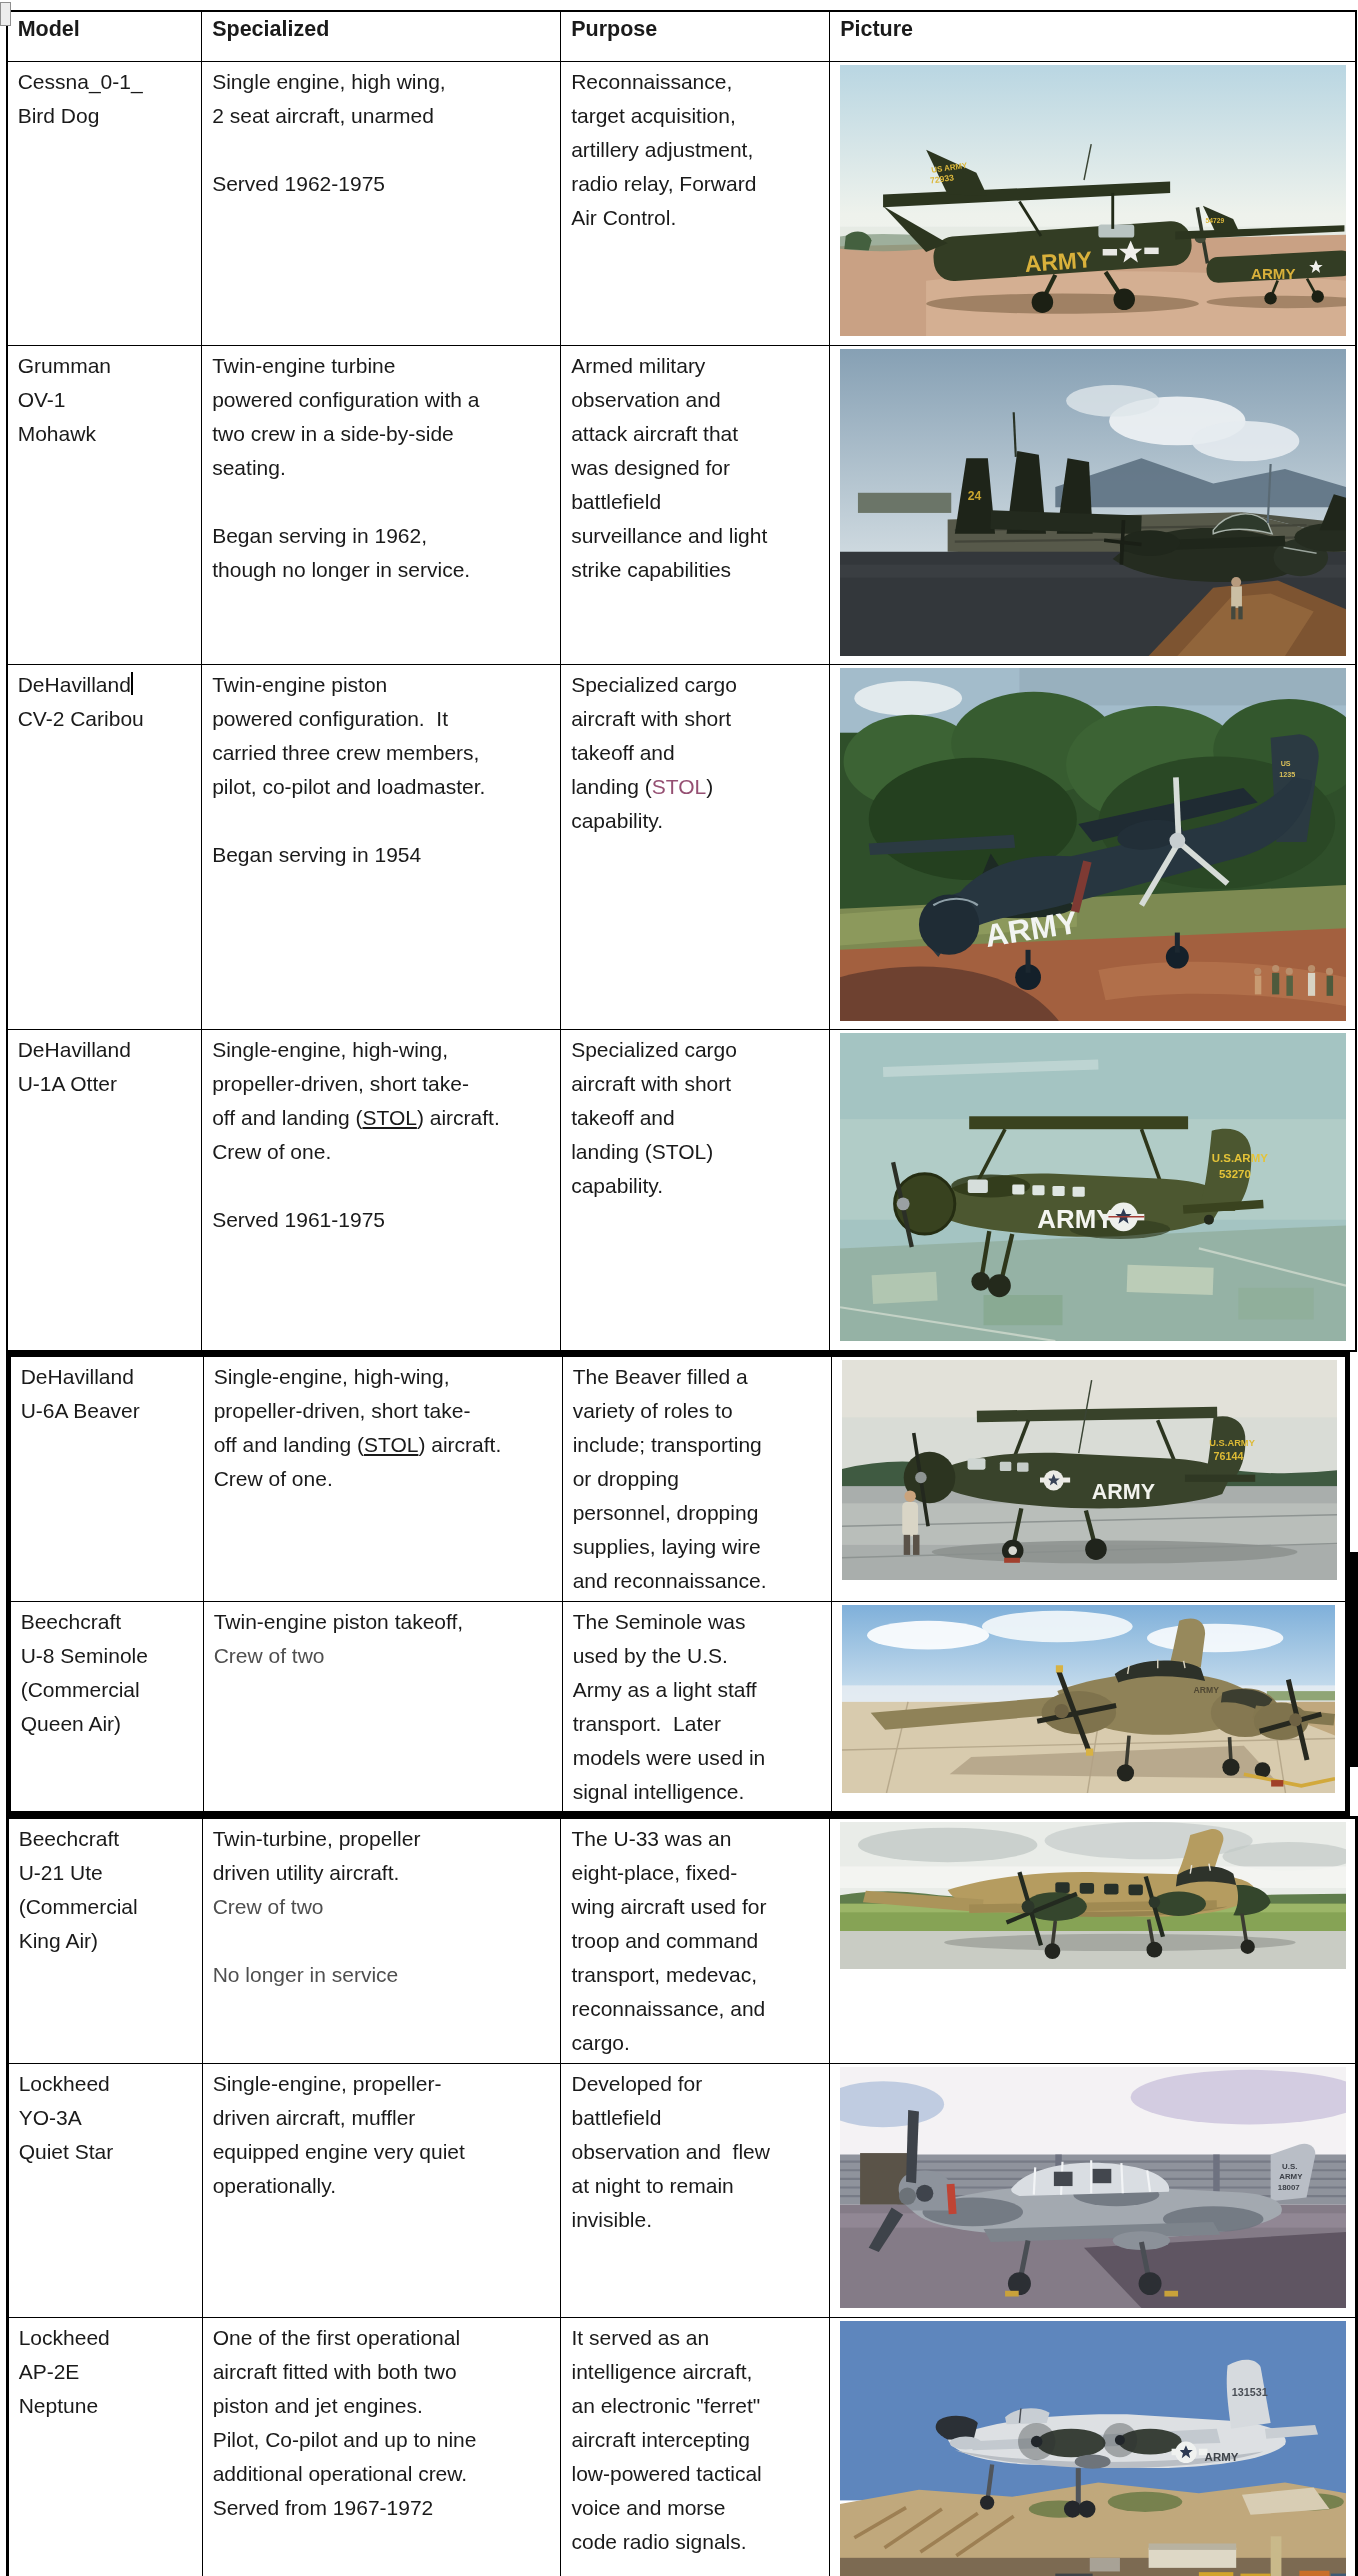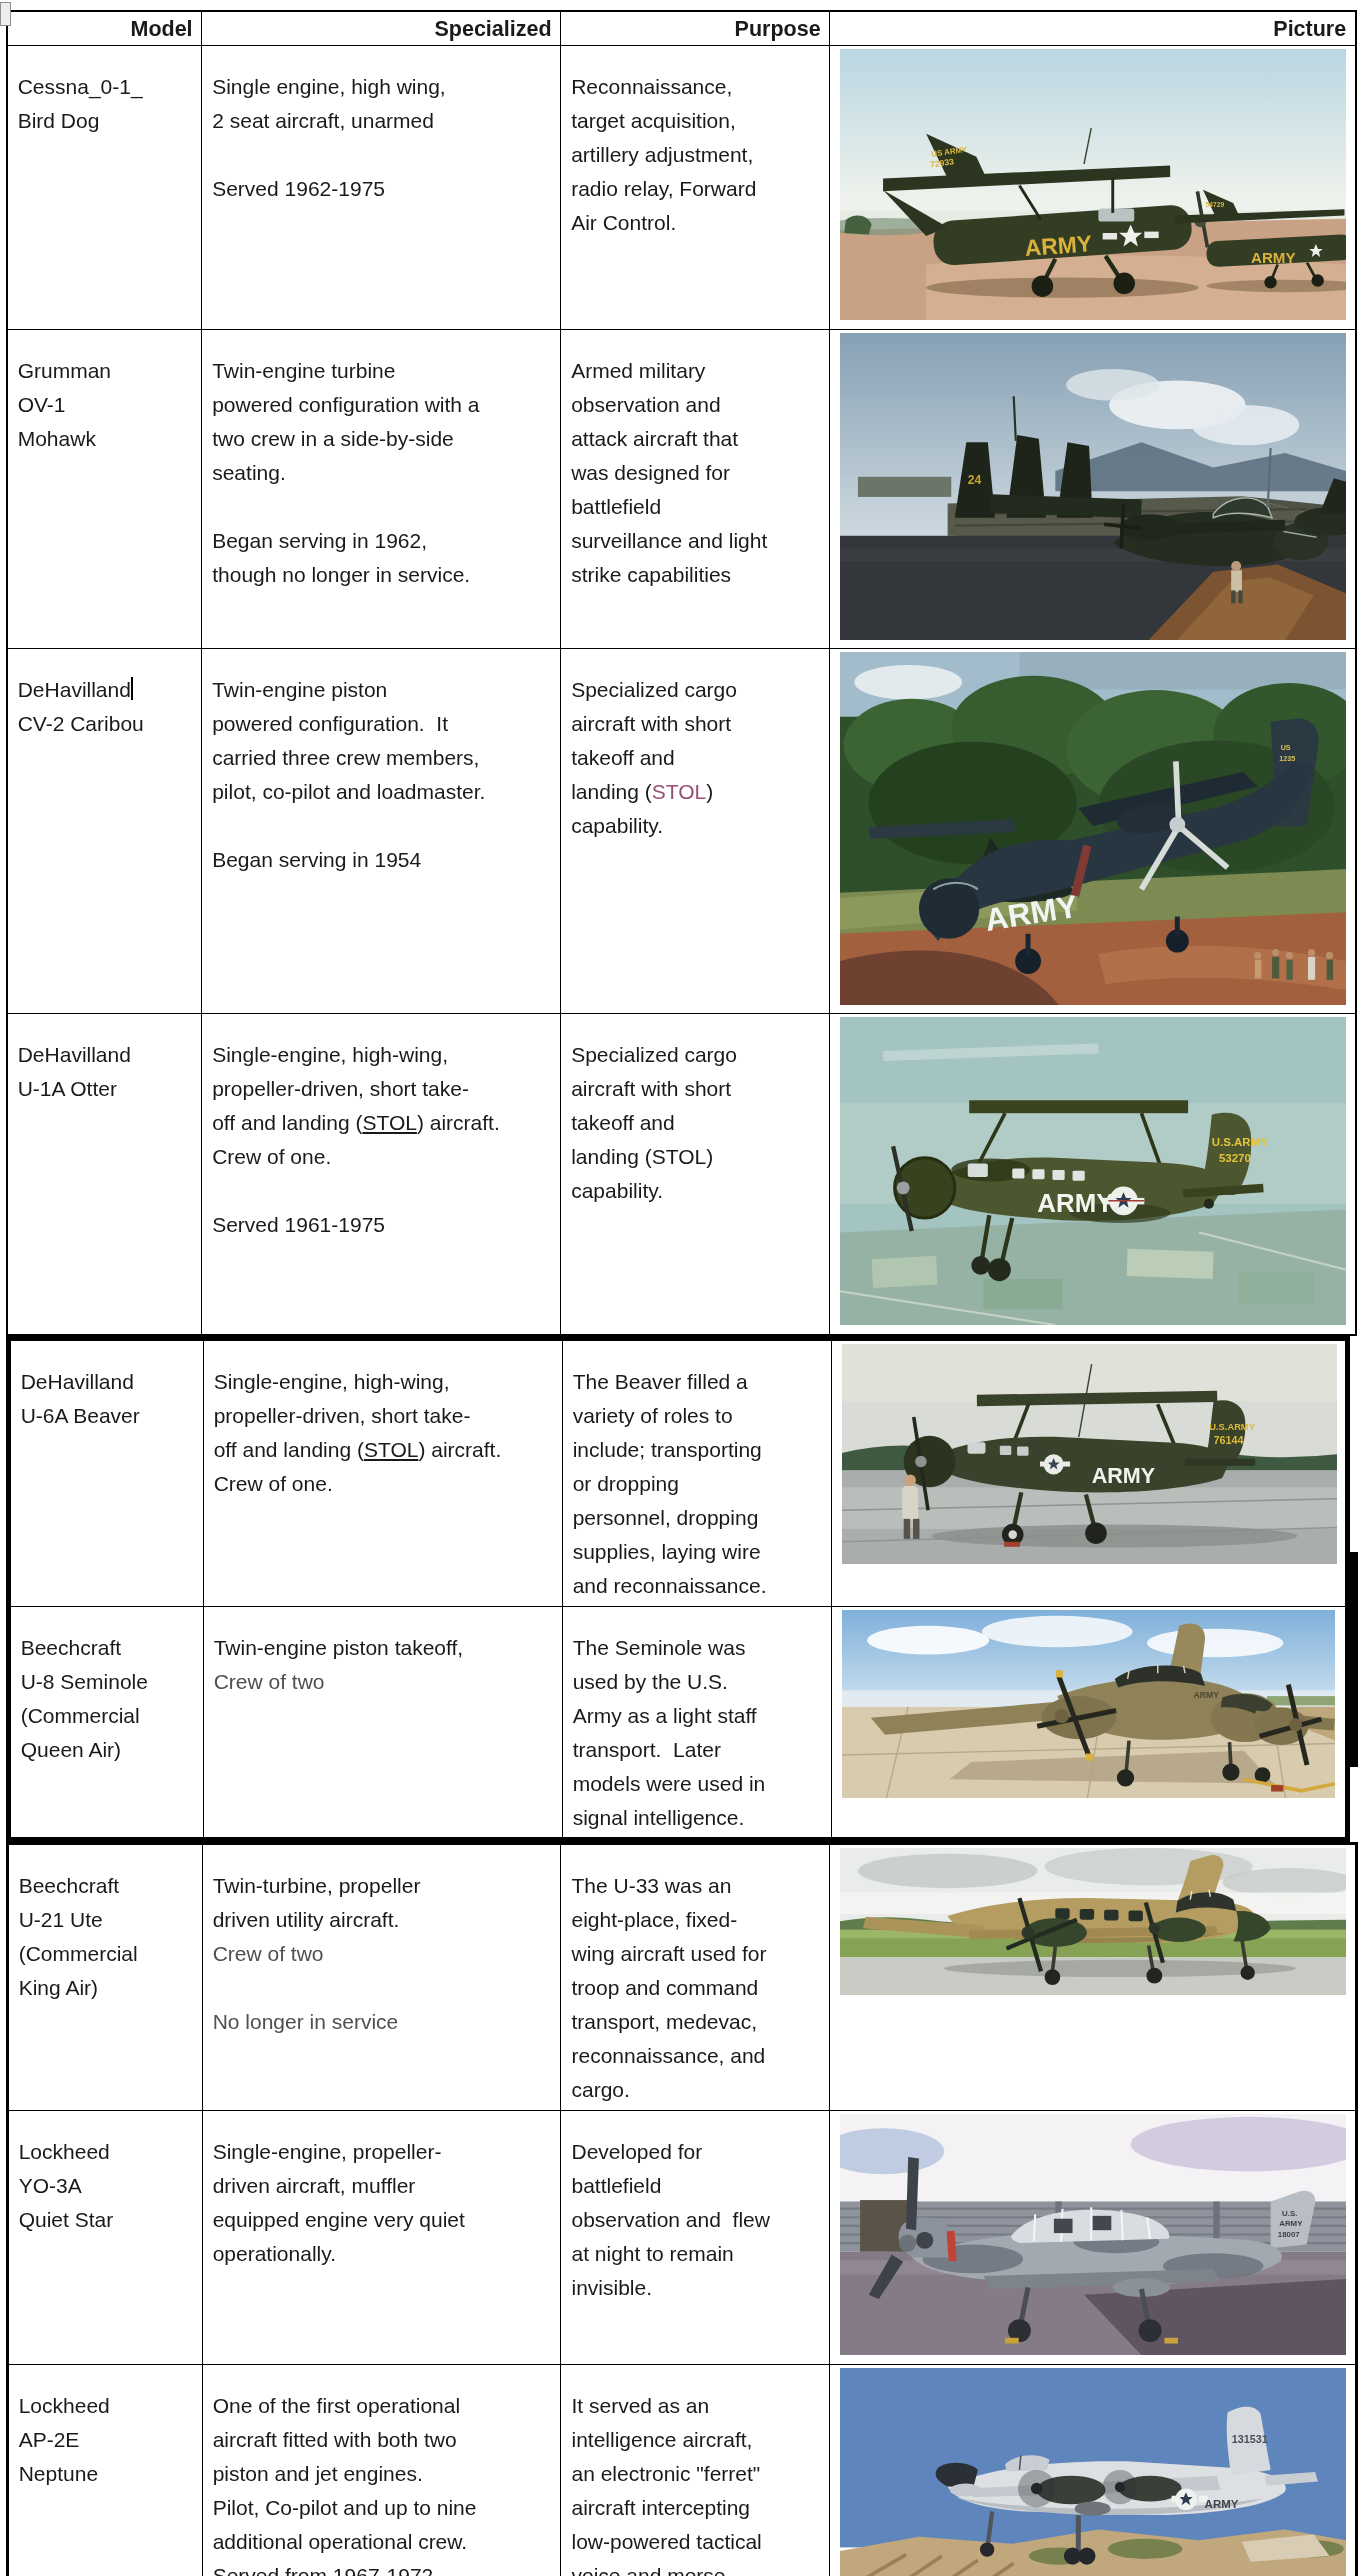--- a/index.html
+++ b/index.html
@@ -4,22 +4,22 @@
 <style>
   html,body{margin:0;padding:0;background:#ffffff;}
   .page{position:relative;width:1358px;height:2576px;background:#fff;overflow:hidden;
         font-family:"Liberation Sans",sans-serif;color:#1a1a1a;}
   .corner-box{position:absolute;left:0;top:2.2px;width:9.3px;height:21.5px;background:#ededed;border:1.4px solid #8f8f8f;}
   table.tbl{border-collapse:collapse;table-layout:fixed;margin-left:5.7px;background:#fff;}
   table.block-a{margin-top:10px;border:2.2px solid #000;}
   table.block-b{border:5px solid #000;}
   table.block-c{border:3.6px solid #000;}
   .tbl td,.tbl th{border:1.4px solid #000;vertical-align:top;padding:2.9px 8.6px 2.9px 10px;overflow:hidden;}
-  .tbl th{text-align:right;font-size:21.5px;line-height:32px;padding-top:1.4px;padding-bottom:0;}
-  .cell-text{font-size:21px;line-height:34px;white-space:pre-wrap;word-wrap:break-word;margin-top:21px;}
+  .tbl th{text-align:left;font-size:21.5px;line-height:32px;padding-top:1.4px;padding-bottom:16px;}
+  .cell-text{font-size:21px;line-height:34px;white-space:pre-wrap;word-wrap:break-word;}
   .pic-cell{padding:5.7px 5.7px;}
   .pic-cell svg{display:block;}
   .gray{color:#4f4f4f;}
   .stol-purple{color:#954F72;}
   .stol-u{text-decoration:underline;}
   .cursor{display:inline-block;width:2.2px;height:23px;background:#000;vertical-align:-2.9px;}
   .right-strip{position:absolute;left:1348px;top:1552px;width:10px;height:215px;background:#000;}
   text{font-family:"Liberation Sans",sans-serif;}
 </style>
 </head>

